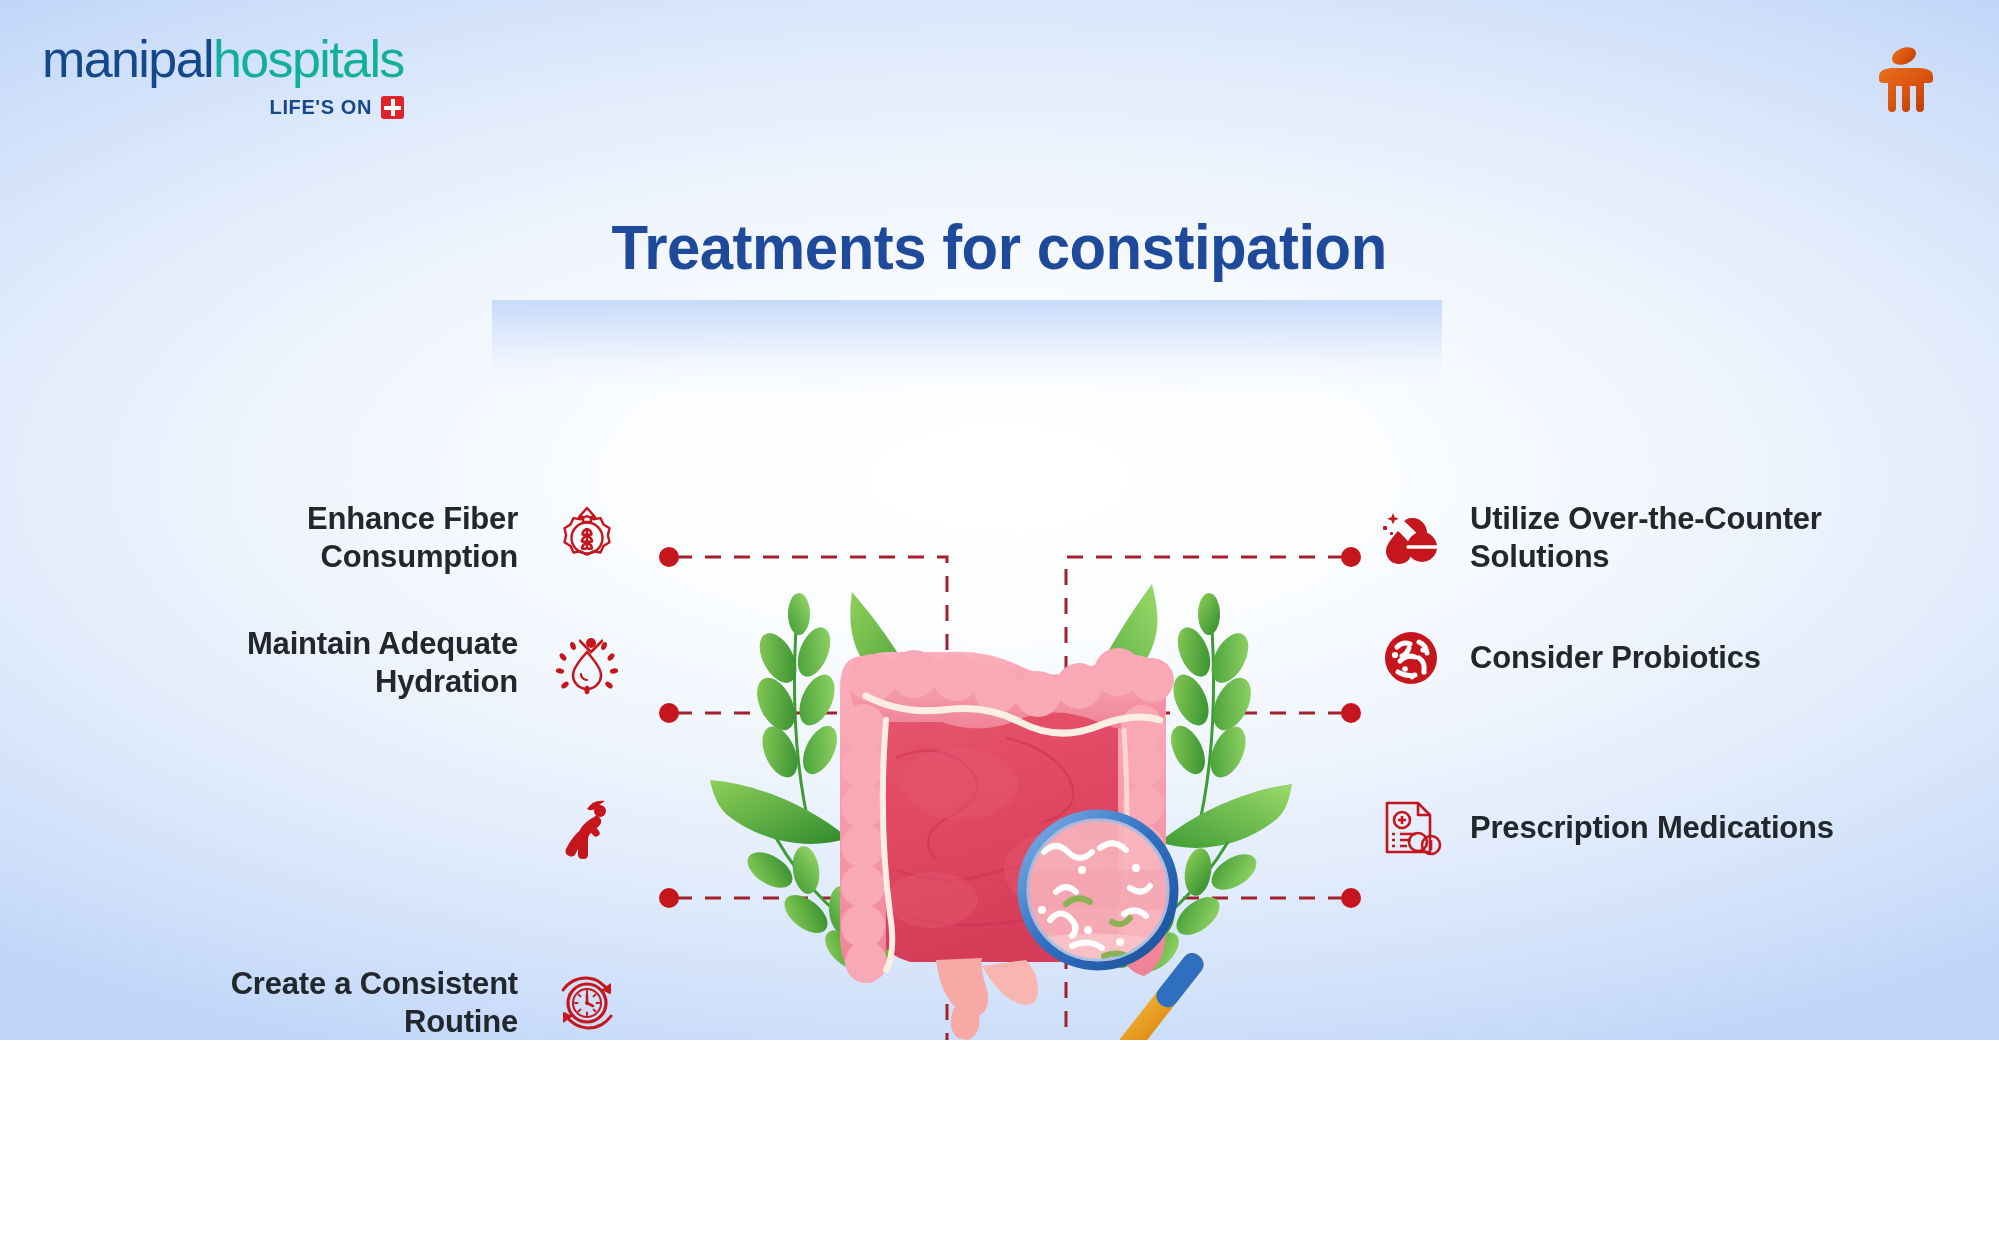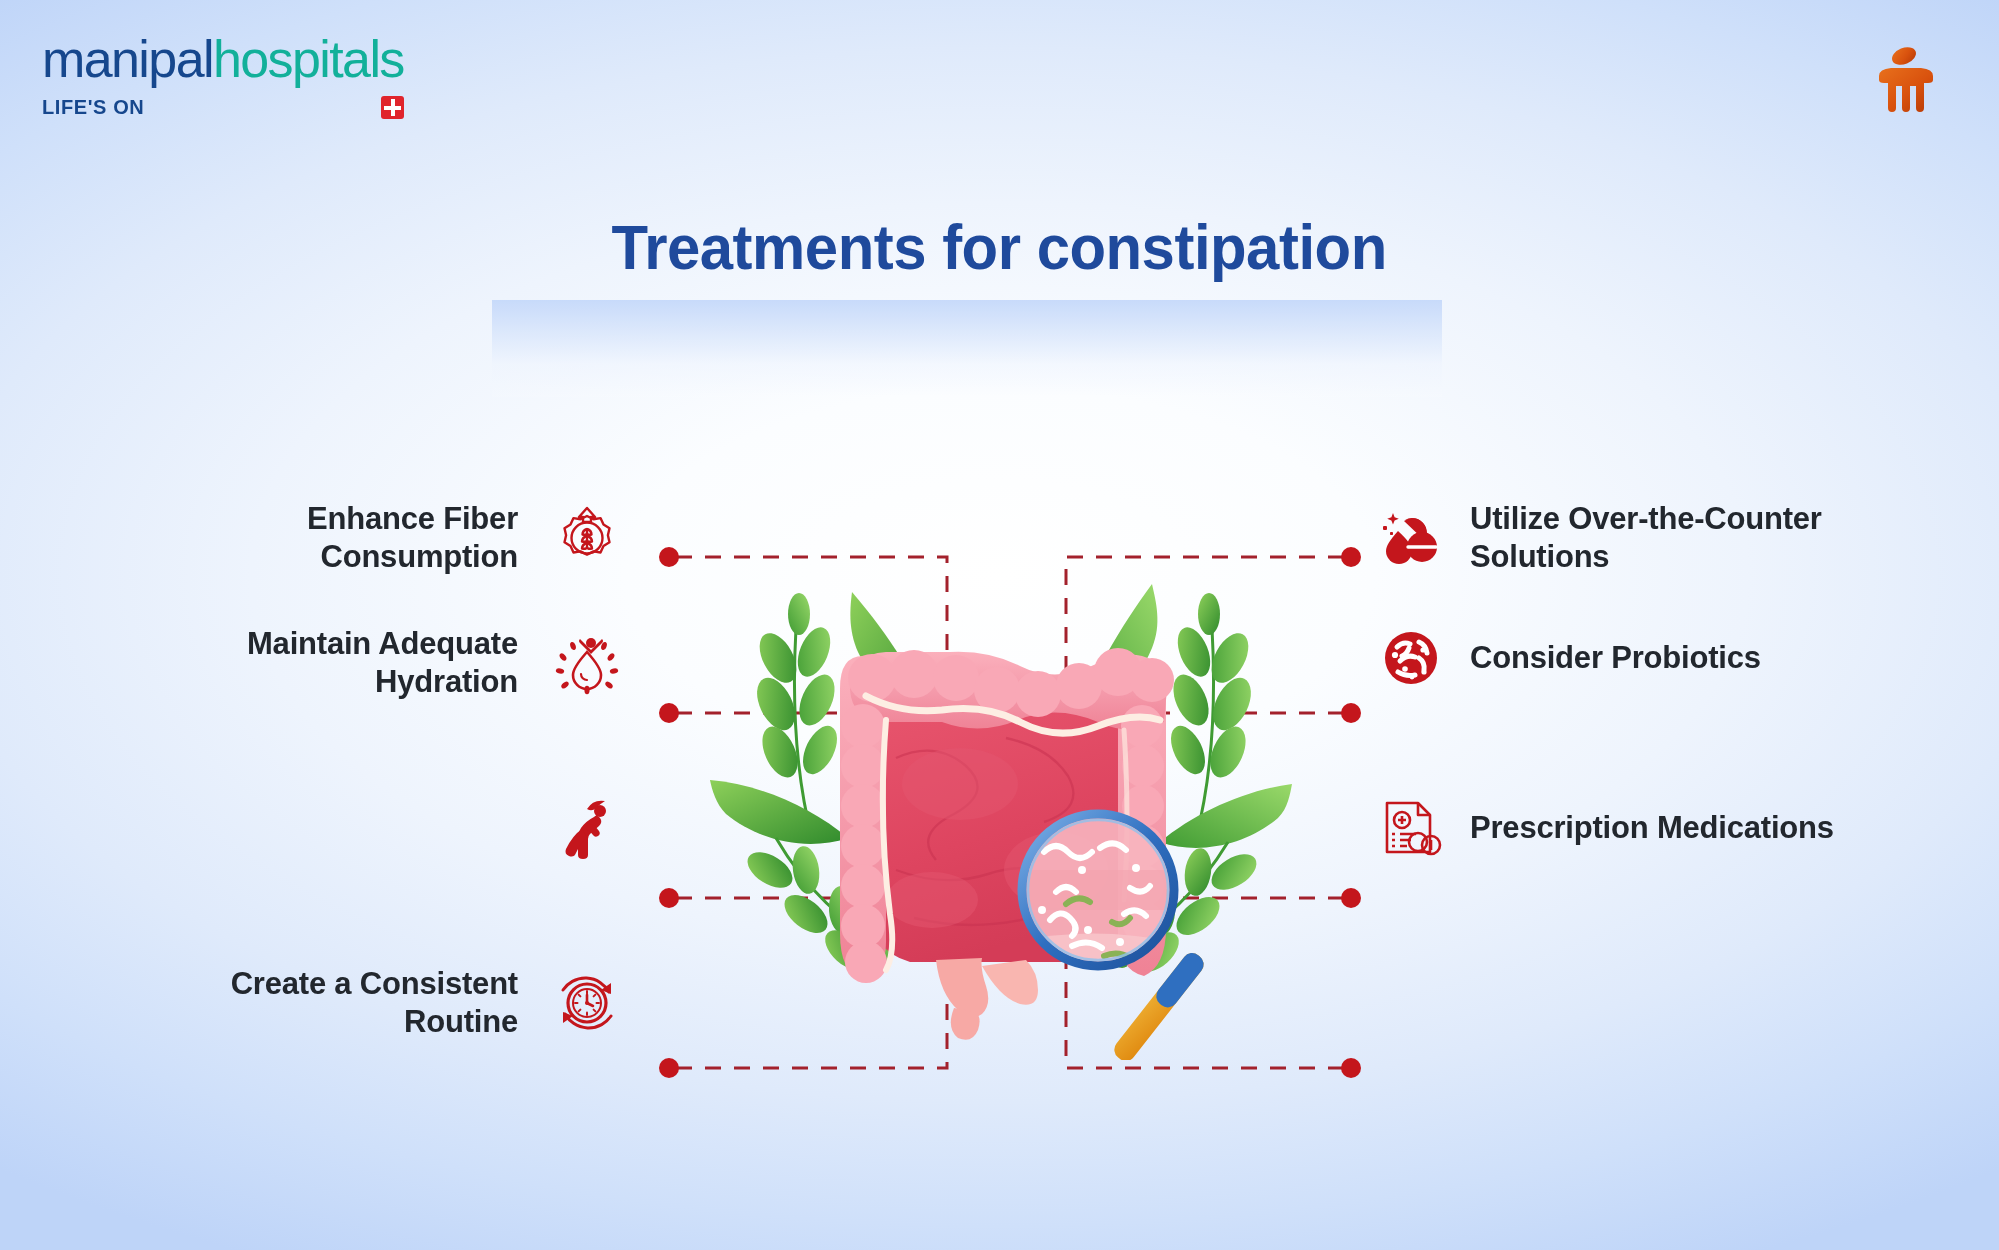--- a/index.html
+++ b/index.html
@@ -7,21 +7,21 @@
     padding: 0;
     background: #ffffff;
   }
   body {
     font-family: "Liberation Sans", sans-serif;
   }
 
   #page {
     position: relative;
     width: 1999px;
-    height: 1250px;
+    height: 1040px;
     overflow: hidden;
     background:
       radial-gradient(ellipse 78% 62% at 50% 46%,
         #ffffff 0%,
         #fbfdff 24%,
         #eef4fd 48%,
         #dfeafb 68%,
         #cfe0fa 84%,
         #bed4f8 100%);
   }
@@ -44,21 +44,21 @@
   .logo-hospitals { color: #12b09a; }
   .logo-tagline {
     margin-top: 11px;
     text-align: right;
     width: 362px;
     font-size: 20px;
     font-weight: 700;
     letter-spacing: 0.6px;
     color: #16478d;
     display: flex;
-    justify-content: space-between;
+    justify-content: flex-end;
     align-items: center;
     gap: 9px;
   }
   .logo-cross-badge {
     width: 23px;
     height: 23px;
     background: #e0242c;
     border-radius: 3px;
     position: relative;
     display: inline-block;

